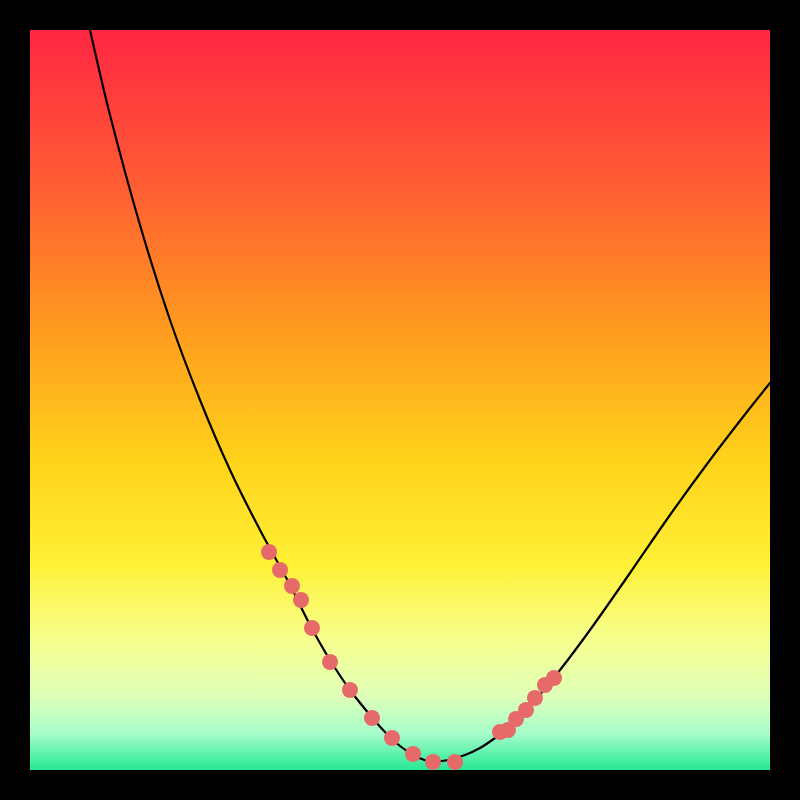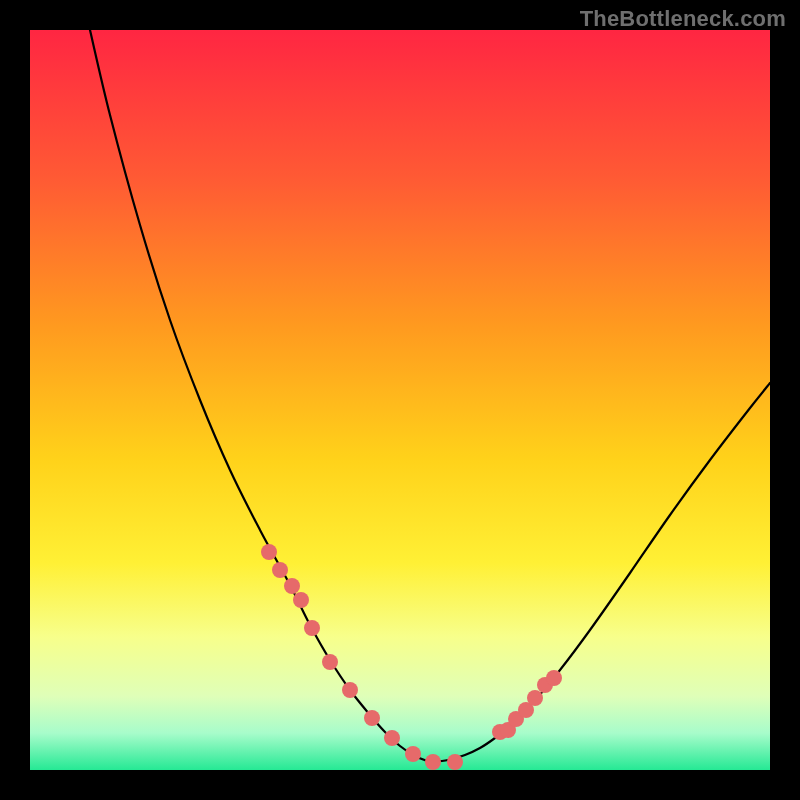--- a/index.html
+++ b/index.html
@@ -33,21 +33,20 @@
     font-size: 22px;
     font-weight: 600;
     letter-spacing: 0.2px;
     z-index: 20;
   }
 </style>
 </head>
 <body>
 
 <div class="frame">
-  <div class="watermark">TheBottleneck.com</div>
 
   <div class="plot">
     <svg id="chart-svg" width="740" height="740" viewBox="0 0 740 740">
       <defs>
         <linearGradient id="bg-grad" x1="0" y1="0" x2="0" y2="1">
             <stop offset="0%" stop-color="#ff2642"></stop>
             <stop offset="20%" stop-color="#ff5a34"></stop>
             <stop offset="40%" stop-color="#ff9a1f"></stop>
             <stop offset="57.99999999999999%" stop-color="#ffd21a"></stop>
             <stop offset="72%" stop-color="#fff035"></stop>

